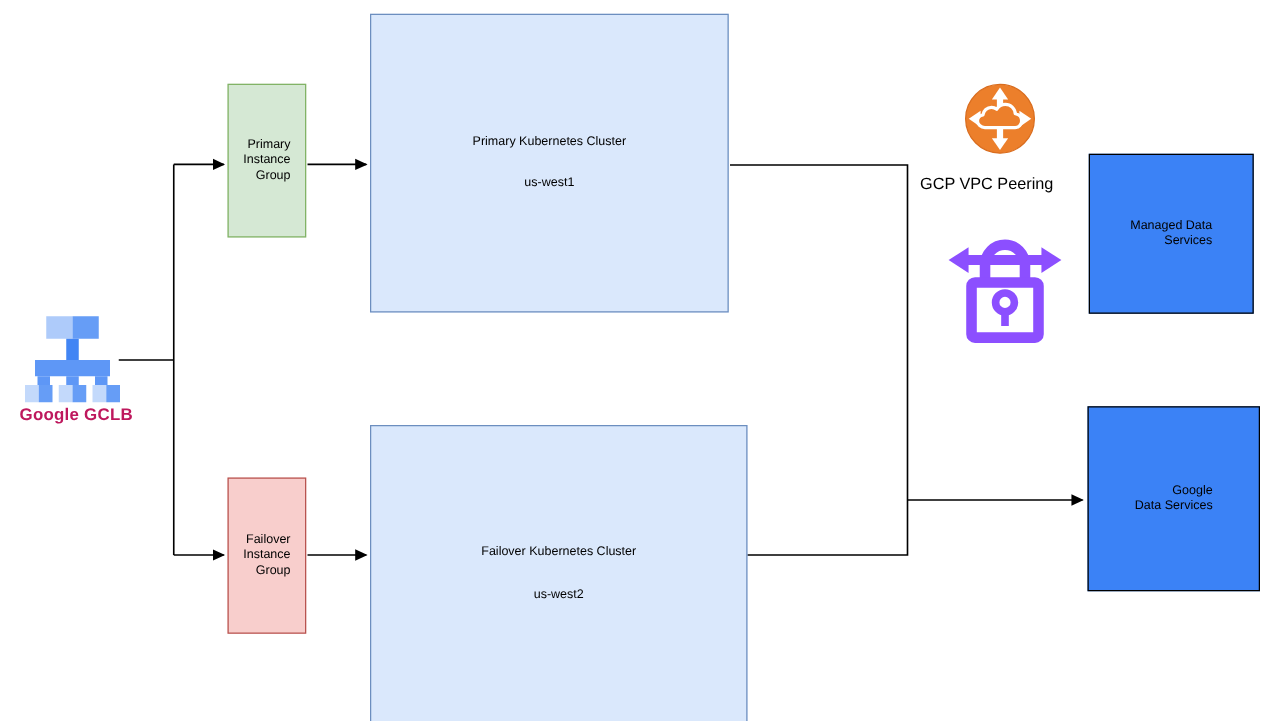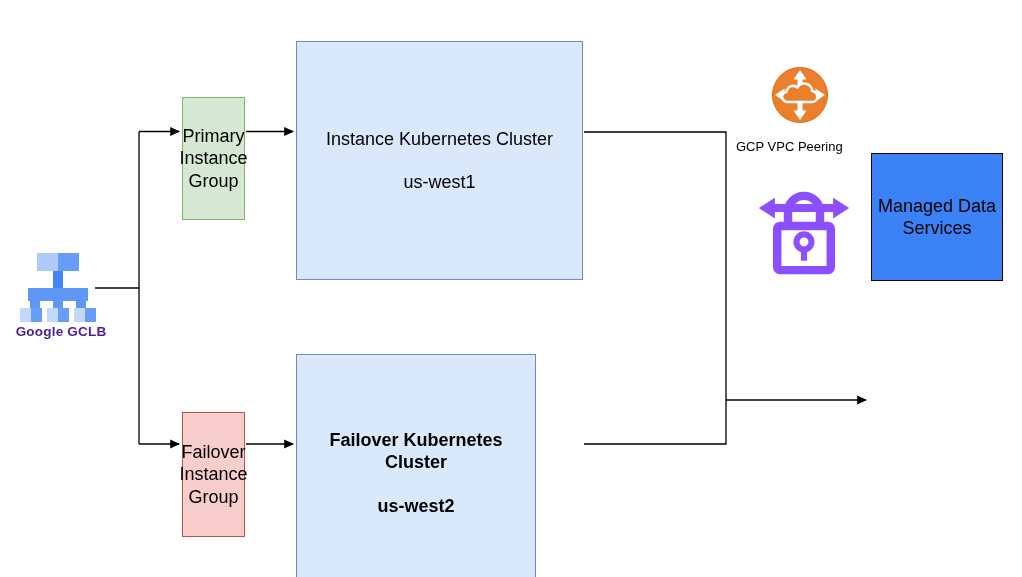--- a/index.html
+++ b/index.html
@@ -2,31 +2,31 @@
 <html><head>
 <meta charset="utf-8">
 <style>
   html,body{margin:0;padding:0;background:#ffffff;}
   #canvas{
     position:relative;width:1022px;height:577px;background:#ffffff;
     font-family:"Liberation Sans",sans-serif;color:#000;overflow:hidden;
   }
   .node{
     position:absolute;display:flex;align-items:center;justify-content:center;
-    text-align:center;font-size:18px;line-height:1.25;box-sizing:border-box;margin-top:30px;
+    text-align:right;font-size:10px;line-height:1.25;box-sizing:border-box;
   }
   .pre{white-space:pre-line;}
   .green{background:#d5e8d4;border:1px solid #82b366;}
   .red{background:#f8cecc;border:1px solid #b85450;}
   .blue{background:#dae8fc;border:1px solid #6c8ebf;flex-direction:column;row-gap:21px;}
   .cream{background:#3b82f6;border:1px solid #000000;}
   .abs{position:absolute;}
   .gclb-label{
     position:absolute;left:6px;top:324px;width:110px;text-align:center;
-    font-size:13.5px;font-weight:bold;color:#4c1d95;letter-spacing:.2px;
+    font-size:13.5px;font-weight:bold;color:#be185d;letter-spacing:.2px;
   }
   .vpc-label{
     position:absolute;left:736px;top:139px;width:120px;text-align:left;font-size:13px;
   }
   #connectors{position:absolute;left:0;top:0;pointer-events:none;}
 </style>
 </head>
 <body>
 
 <div id="canvas">
@@ -78,25 +78,25 @@
 Group</span>
   </div>
 
   <div class="node red pre" style="left:182px;top:382px;width:63px;height:125px;">
     <span>Failover
 Instance
 Group</span>
   </div>
 
   <div class="node blue" style="left:296px;top:11px;width:287px;height:239px;">
-    <div>Instance Kubernetes Cluster</div>
+    <div>Primary Kubernetes Cluster</div>
     <div>us-west1</div>
   </div>
 
-  <div class="node blue" style="left:296px;top:324px;width:240px;height:238px;font-weight:bold;">
+  <div class="node blue" style="left:296px;top:340px;width:302px;height:238px;">
     <div>Failover Kubernetes Cluster</div>
     <div>us-west2</div>
   </div>
 
   <svg class="abs" style="left:771px;top:66px;" width="58" height="58" viewBox="0 0 58 58">
     <circle cx="29" cy="29" r="27.5" fill="#ec7f2b" stroke="#d96d1f" stroke-width="1"></circle>
 
     <line x1="29" y1="12" x2="29" y2="46" stroke="#ffffff" stroke-width="5"></line>
     <polygon points="29,4 22.5,13.5 35.5,13.5" fill="#ffffff"></polygon>
     <polygon points="29,54 22.5,44.5 35.5,44.5" fill="#ffffff"></polygon>
@@ -120,14 +120,18 @@
     <line x1="14" y1="38" x2="86" y2="38" stroke="#8c4fff" stroke-width="8.5"></line>
     <polygon points="2,38 19,27 19,49" fill="#8c4fff"></polygon>
     <polygon points="98,38 81,27 81,49" fill="#8c4fff"></polygon>
   </svg>
 
   <div class="node cream pre" style="left:871px;top:123px;width:132px;height:128px;">
     <span>Managed Data
 Services</span>
   </div>
 
+  <div class="node cream pre" style="left:870px;top:325px;width:138px;height:148px;">
+    <span>Google
+Data Services</span>
+  </div>
 
 </div>
 
 </body></html>

